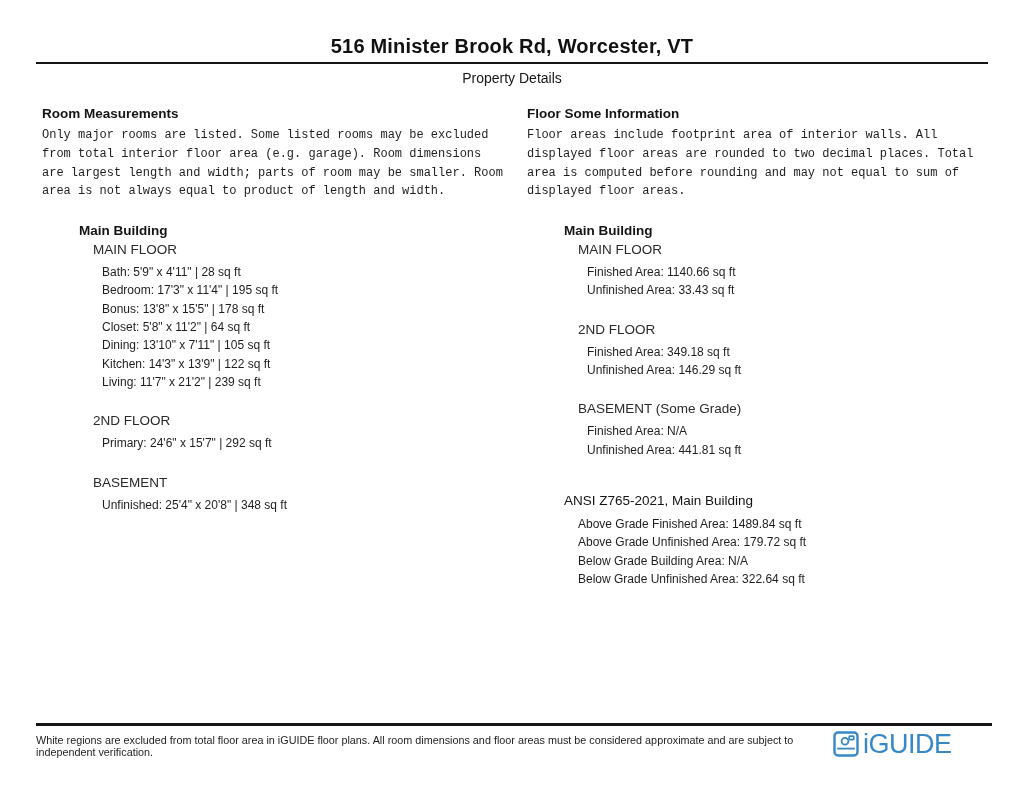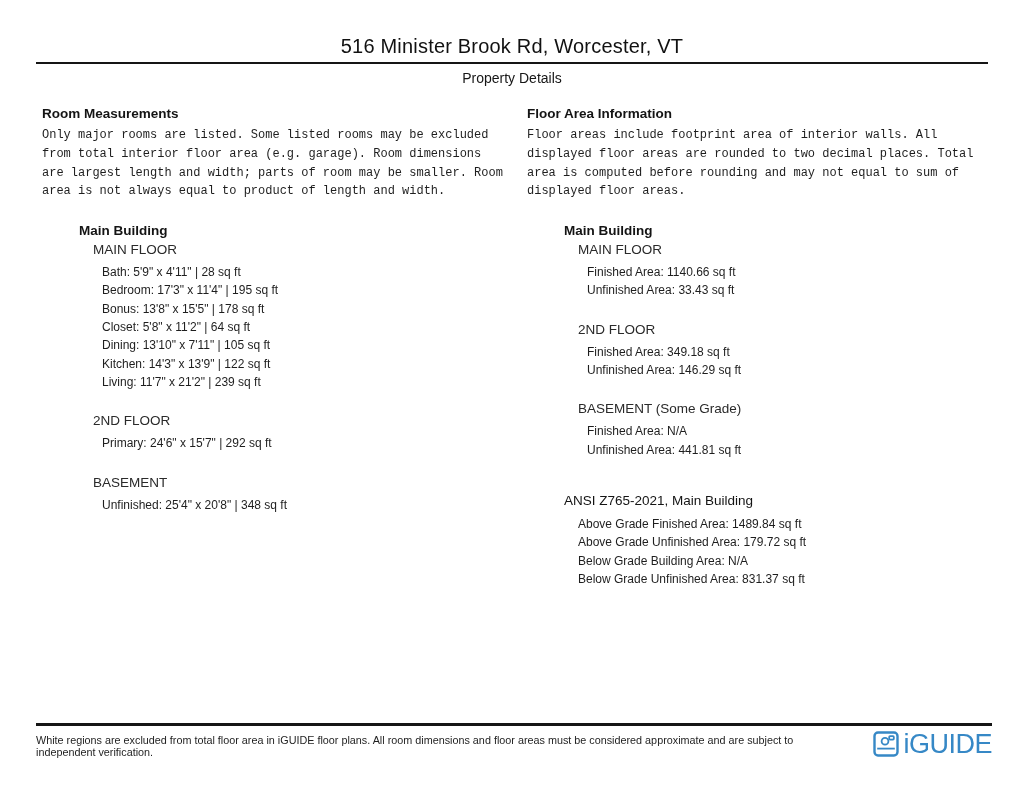--- a/index.html
+++ b/index.html
@@ -10,21 +10,21 @@
     color: #1b1b1b;
     position: relative;
     overflow: hidden;
   }
   .page { position: absolute; inset: 0; background: #fff; }
 
   
   .header { position: absolute; top: 0; left: 0; right: 0; text-align: center; }
   .page-title {
     margin-top: 35px;
-    font-size: 20px; font-weight: normal; letter-spacing: 0.2px;
+    font-size: 20px; font-weight: bold; letter-spacing: 0.2px;
     color: #111;
   }
   .title-rule {
     margin: 4px 36px 0 36px;
     border-top: 2px solid #151515;
   }
   .page-subtitle {
     margin-top: 6px;
     font-size: 14px; font-weight: normal; color: #161616;
   }
@@ -48,21 +48,21 @@
   .item { font-size: 12px; line-height: 18.3px; margin-left: 23px; color: #1e1e1e; }
   .floor-area-block .item { margin-left: 23px; }
 
   .ansi-block { margin-top: 33px; padding-left: 37px; }
   .ansi-heading { font-size: 13.5px; font-weight: normal; line-height: 17px; color: #141414; margin-bottom: 6px; }
   .ansi-block .item { margin-left: 14px; }
 
   
   .footer { position: absolute; left: 36px; right: 32px; top: 723px; }
   .footer-rule { border-top: 3px solid #151515; }
-  .footer-row { display: flex; justify-content: space-between; align-items: flex-start; }
+  .footer-row { display: flex; align-items: flex-start; }
   .disclaimer {
     margin-top: 8px;
     font-size: 10.8px; color: #1e1e1e;
     width: 770px;
   }
   .logo { margin-top: 5px; display: flex; align-items: center; gap: 4px; margin-left: 27px; }
   .logo svg { display: block; }
   .logo-text {
     font-size: 27px; font-weight: 400; letter-spacing: -0.5px;
     line-height: 26px;
@@ -103,21 +103,21 @@
       </div>
 
       <div class="floor">
         <div class="floor-name">BASEMENT</div>
         <div class="item">Unfinished: 25'4" x 20'8" | 348 sq ft</div>
       </div>
     </div>
   </div>
 
   <div class="col col-right">
-    <div class="section-heading">Floor Area Information</div>
+    <div class="section-heading">Floor Some Information</div>
     <div class="section-desc">Floor areas include footprint area of interior walls. All displayed floor areas are rounded to two decimal places. Total area is computed before rounding and may not equal to sum of displayed floor areas.</div>
 
     <div class="building floor-area-block">
       <div class="building-name">Main Building</div>
 
       <div class="floor">
         <div class="floor-name">MAIN FLOOR</div>
         <div class="item">Finished Area: 1140.66 sq ft</div>
         <div class="item">Unfinished Area: 33.43 sq ft</div>
       </div>
@@ -133,21 +133,21 @@
         <div class="item">Finished Area: N/A</div>
         <div class="item">Unfinished Area: 441.81 sq ft</div>
       </div>
     </div>
 
     <div class="ansi-block">
       <div class="ansi-heading">ANSI Z765-2021, Main Building</div>
       <div class="item">Above Grade Finished Area: 1489.84 sq ft</div>
       <div class="item">Above Grade Unfinished Area: 179.72 sq ft</div>
       <div class="item">Below Grade Building Area: N/A</div>
-      <div class="item">Below Grade Unfinished Area: 831.37 sq ft</div>
+      <div class="item">Below Grade Unfinished Area: 322.64 sq ft</div>
     </div>
   </div>
 
   <div class="footer">
     <div class="footer-rule"></div>
     <div class="footer-row">
       <div class="disclaimer">White regions are excluded from total floor area in iGUIDE floor plans. All room dimensions and floor areas must be considered approximate and are subject to independent verification.</div>
       <div class="logo">
         <span>
           <svg width="26" height="26" viewBox="0 0 26 26" fill="none" xmlns="http://www.w3.org/2000/svg">

